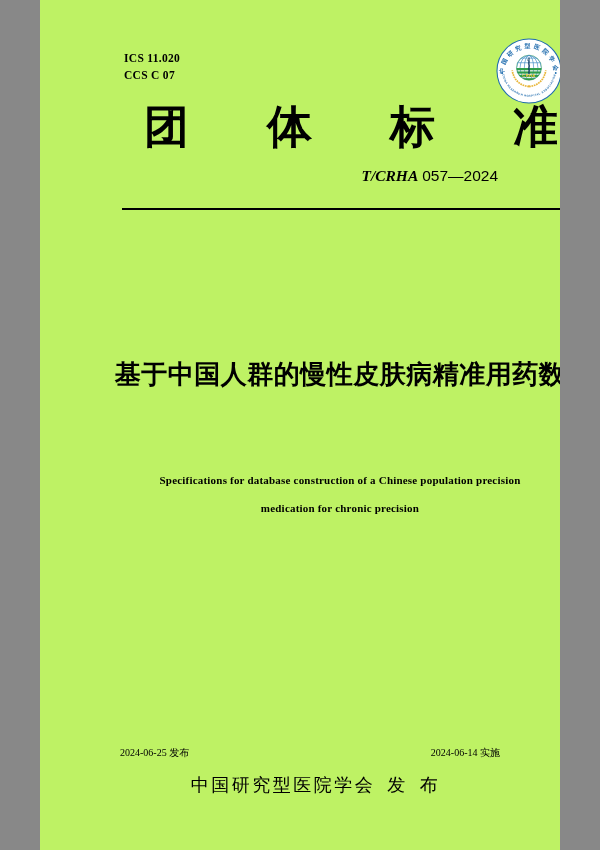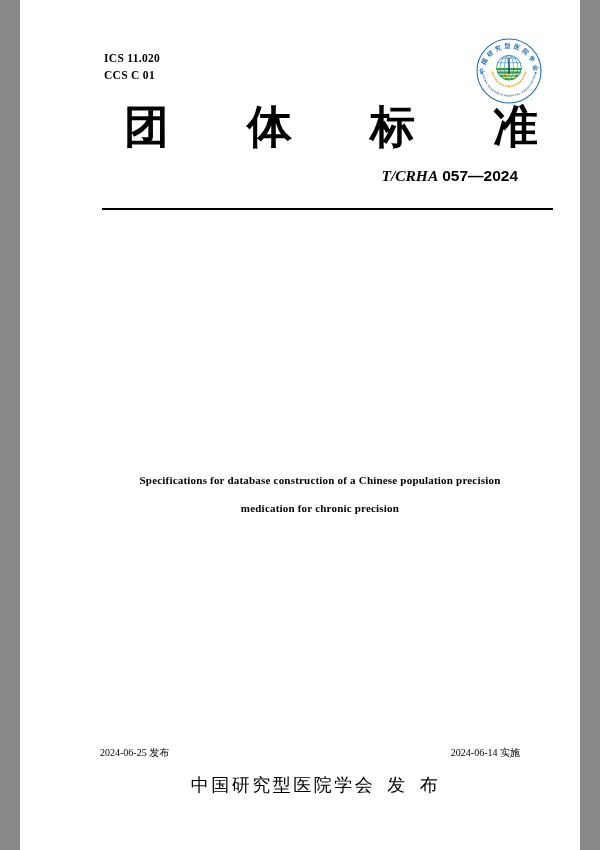--- a/index.html
+++ b/index.html
@@ -1,22 +1,22 @@
 <!DOCTYPE html>
 <html><head>
 <meta charset="utf-8">
 <style>
   * { margin: 0; padding: 0; box-sizing: border-box; }
   html, body { background: #888; }
   .page {
     position: relative;
-    width: 560px;
+    width: 520px;
     height: 850px;
     margin: 0 auto;
-    background: #ffffff;
+    background: #bef264;
     overflow: hidden;
     font-family: "Liberation Serif", "DejaVu Serif", serif;
     color: #000;
   }
   .ics-block {
     position: absolute;
     left: 84px;
     top: 50px;
     font-size: 11.5px;
     font-weight: bold;
@@ -49,21 +49,21 @@
     font-size: 15.5px;
     white-space: nowrap;
   }
   .std-number .prefix {
     font-weight: bold;
     font-family: "Liberation Serif", "DejaVu Serif", serif;
     font-style: italic;
   }
   .std-number .num {
     font-family: "Liberation Sans", "DejaVu Sans", sans-serif;
-    font-weight: 700;
+    font-weight: 400;
   }
   .rule {
     position: absolute;
     left: 82px;
     top: 208px;
     width: 451px;
     height: 2px;
     background: #000;
   }
   .title-cn {
@@ -113,21 +113,21 @@
   }
   .publisher .gap { margin-left: 12px; }
 </style>
 </head>
 <body>
 
 <div class="page">
 
   <div class="ics-block">
     <div>ICS 11.020</div>
-    <div>CCS C 01</div>
+    <div>CCS C 07</div>
   </div>
 
   <div class="logo-wrap">
     <svg viewBox="0 0 100 100" width="66" height="66">
       <defs>
         <path id="arcTop" d="M 13,62 A 38,38 0 1 1 87,62" fill="none"></path>
         <path id="arcBottom" d="M 9,48 A 41,41 0 0 0 91,48" fill="none"></path>
         <clipPath id="globeClip">
             <circle cx="50" cy="45" r="19"></circle>
           </clipPath>
@@ -183,20 +183,21 @@
 
   <div class="std-number">
     <span class="prefix">T/CRHA</span>
     <span> </span>
     <span class="num">057—2024</span>
   </div>
 
   <div class="rule"></div>
 
   <div class="title-cn">
+    <div>基于中国人群的慢性皮肤病精准用药数</div>
   </div>
 
   <div class="title-en">
     <div>Specifications for database construction of a Chinese population precision</div>
     <div>medication for chronic precision</div>
   </div>
 
   <div class="dates-row">
     <span>2024-06-25 发布</span>
     <span>2024-06-14 实施</span>

